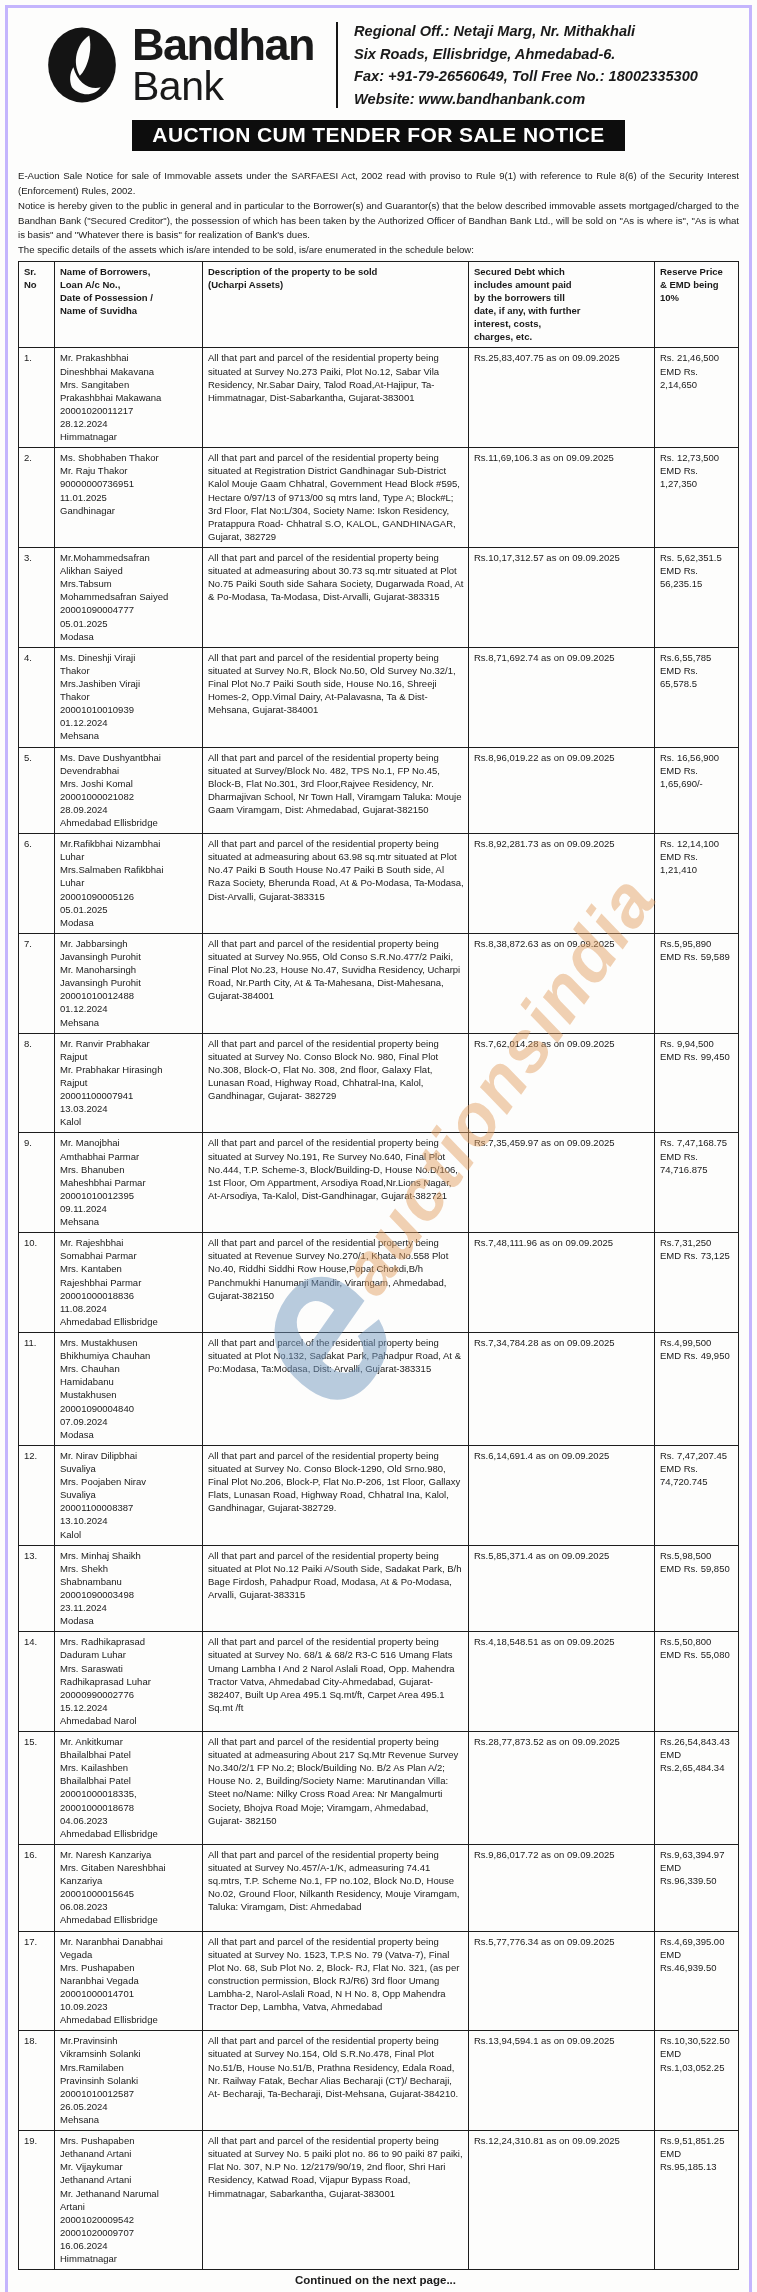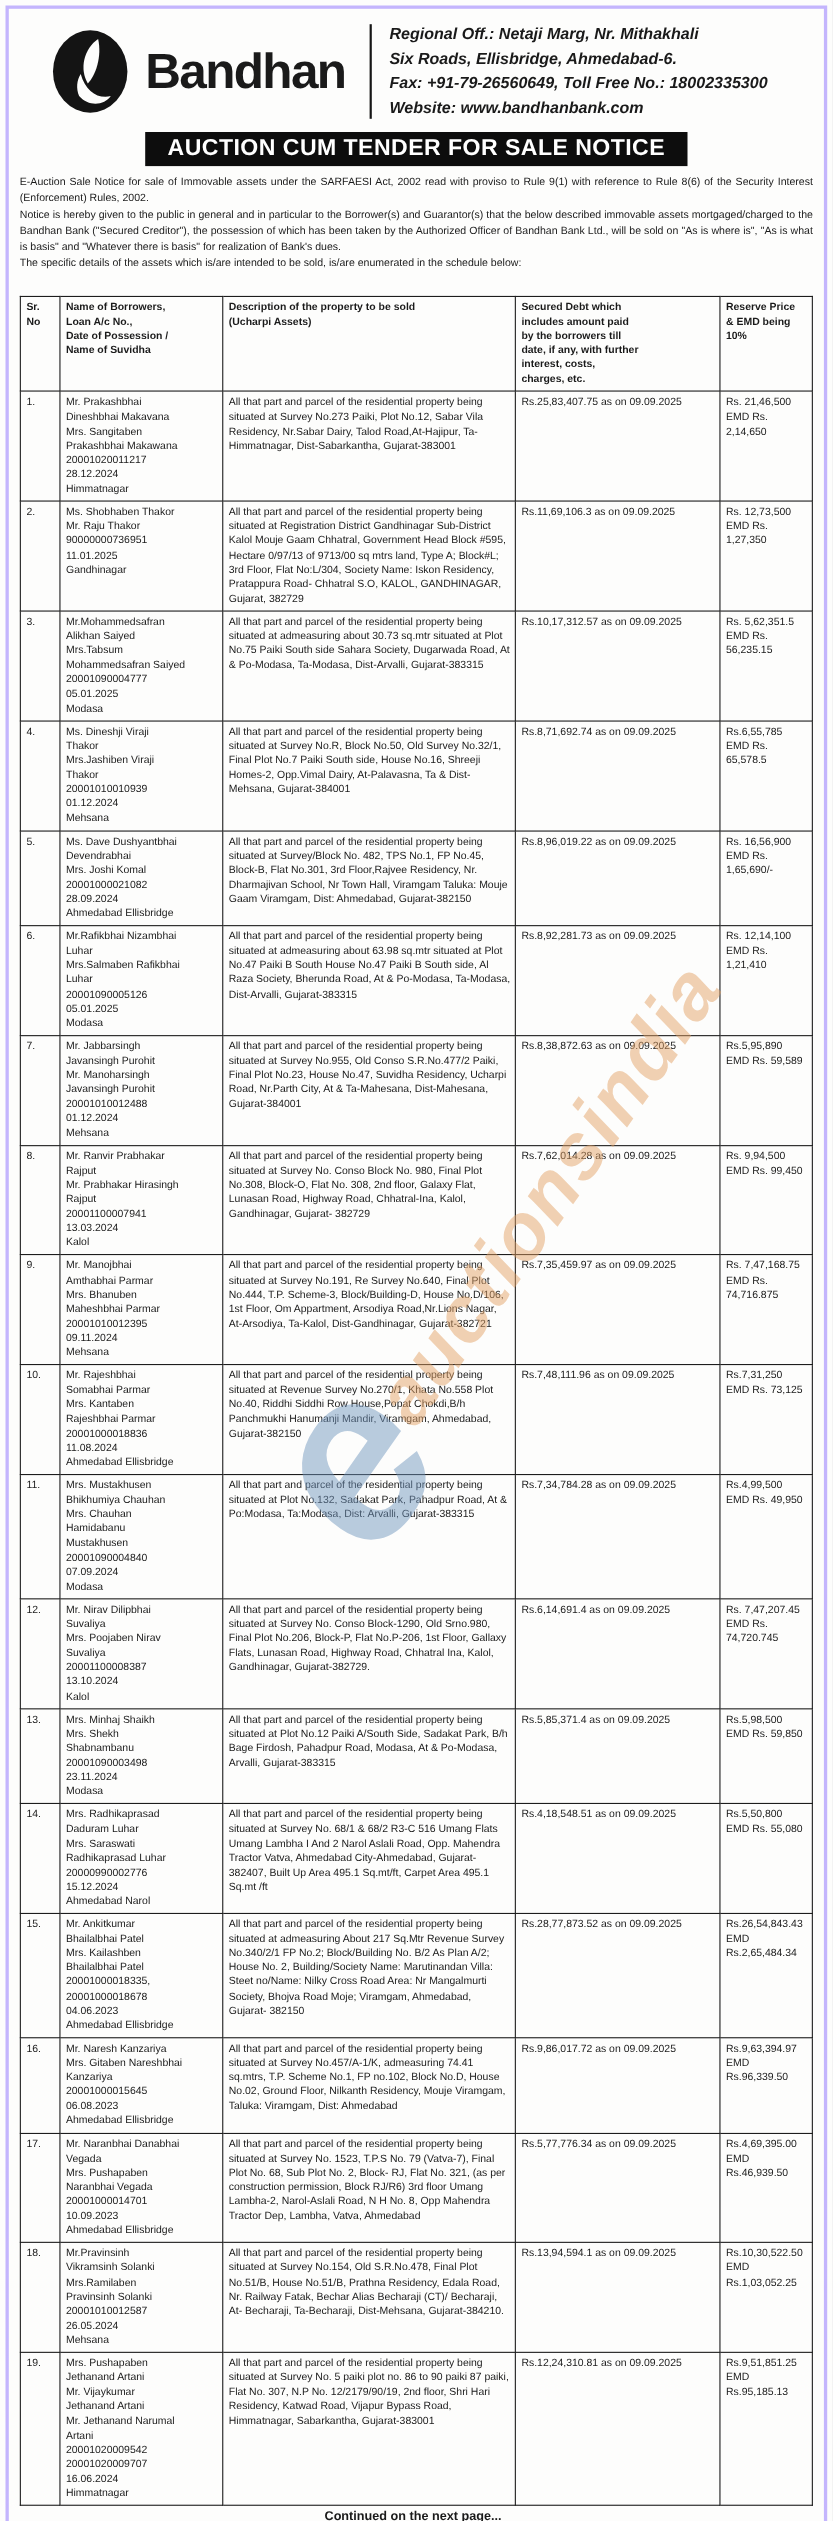--- a/index.html
+++ b/index.html
@@ -41,32 +41,32 @@
   .contact{
     font-size:14.6px;font-weight:700;line-height:1.55;
     white-space:pre-line;
     flex:1;
     font-style:italic;
   }
   
   .title-bar{
     background:#0d0d0d;color:#ffffff;
     font-size:21px;font-weight:700;letter-spacing:0.4px;
-    text-align:center;width:fit-content;margin:2px auto 8px auto;
+    text-align:center;width:fit-content;margin:2px auto 18px auto;
     padding:3px 20px 4px 20px;
   }
   
   .intro{font-size:9.6px;line-height:1.5;}
   .intro p{margin:0 0 1px 0;text-align:justify;}
   .intro p:last-child{text-align:left;}
   
   table{
     width:100%;
     border-collapse:collapse;
-    margin-top:21px;
+    margin-top:3px;
     font-size:9.5px;
     line-height:1.38;
   }
   th,td{
     border:1.6px solid #1d1d1d;
     vertical-align:top;
     padding:3px 4px 4px 5px;
     text-align:left;
   }
   th{font-weight:700;white-space:pre-line;}
@@ -111,20 +111,21 @@
 
     <div class="header">
       <div class="logo-block">
         <svg class="logo-mark" viewBox="0 0 100 110" xmlns="http://www.w3.org/2000/svg">
           <ellipse cx="50" cy="55" rx="47" ry="52" fill="#141414"></ellipse>
           <path d="M60 14 C 42 26, 36 52, 47 70 C 57 60, 65 36, 60 14 Z" fill="#fdfdfc"></path>
           <path d="M38 58 C 44 80, 60 90, 76 86 C 68 98, 48 100, 36 86 C 32 76, 33 66, 38 58 Z" fill="#fdfdfc"></path>
         </svg>
         <div class="wordmark">
           <span class="l1">Bandhan</span>
+          <span class="l2">Bank</span>
         </div>
       </div>
       <div class="header-divider"></div>
       <div class="contact">Regional Off.:  Netaji Marg, Nr. Mithakhali
 Six Roads, Ellisbridge, Ahmedabad-6.
 Fax:  +91-79-26560649, Toll Free No.: 18002335300
 Website: www.bandhanbank.com</div>
     </div>
 
     <div class="title-bar">AUCTION CUM TENDER FOR SALE NOTICE</div>

